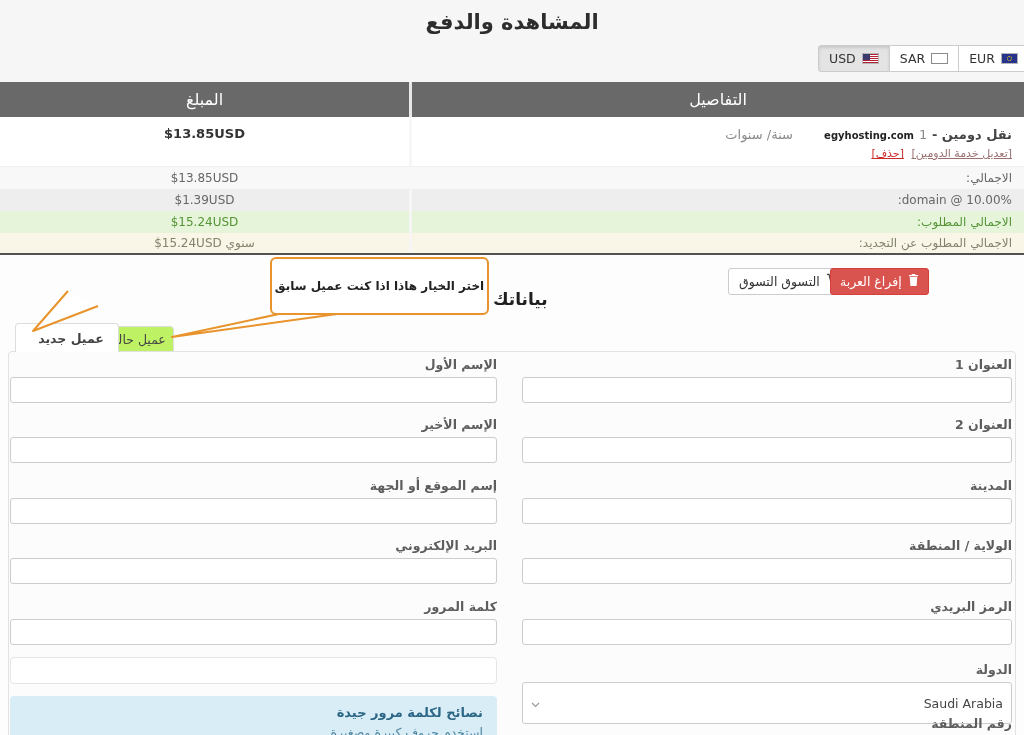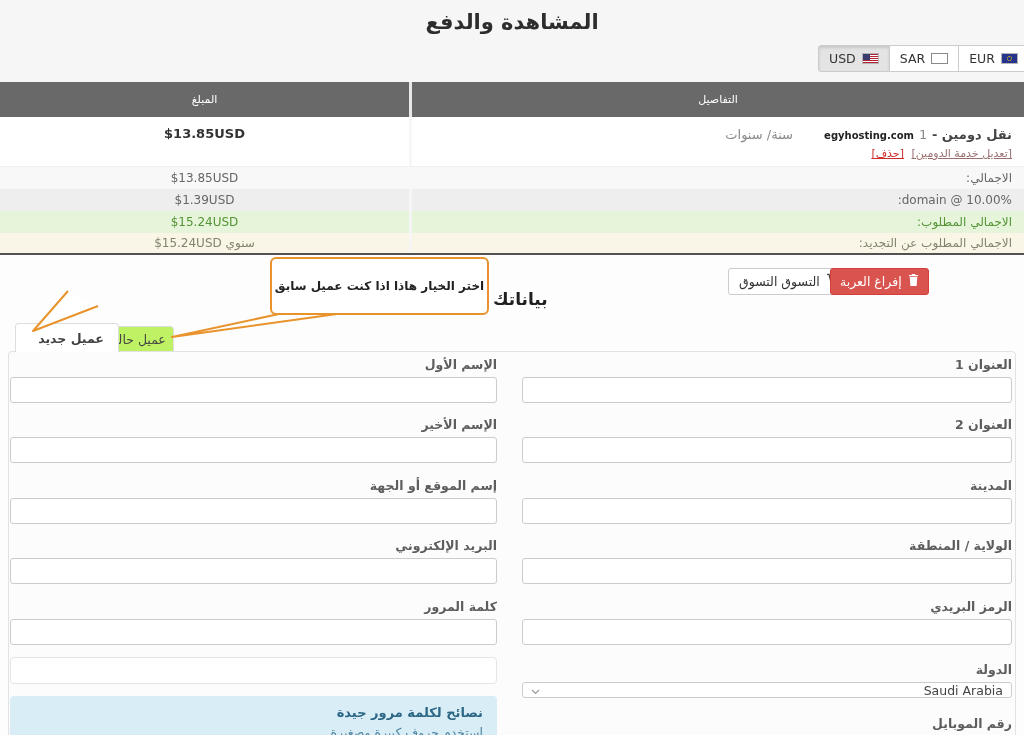--- a/index.html
+++ b/index.html
@@ -22,21 +22,21 @@
   .flag-sar{background:#fff;border-color:#8a8a8a;}
   .flag-eur{background:#26348b;}
   .eur-ring{width:5px;height:5px;border:1px dotted #ffd200;border-radius:50%;}
 
   
   .cart-table{position:absolute;top:82px;left:0;right:0;}
   .t-row{display:flex;width:1024px;}
   .cell-details{width:615px;border-left:3px solid rgba(246,246,246,.9);}
   .cell-amount{width:409px;text-align:center;}
   .t-head{height:35px;background:#696969;color:#fff;}
-  .t-head .cell-details,.t-head .cell-amount{display:flex;align-items:center;justify-content:center;font-size:11px;}
+  .t-head .cell-details,.t-head .cell-amount{display:flex;align-items:center;justify-content:center;font-size:16px;}
   .t-item{height:50px;background:#fff;border-bottom:1px solid #f0f0f0;}
   .t-item .cell-details{padding:7px 12px 0 0;}
   .item-name{font-weight:bold;font-size:13px;color:#444;}
   .item-domain{font-size:10px;font-weight:bold;color:#222;direction:ltr;unicode-bidi:embed;margin-left:27px;}
   .item-duration{font-size:13px;color:#8a8a8a;}
   .item-links{font-size:11px;margin-top:4px;}
   .link-edit{color:#9a7070;text-decoration:underline;cursor:pointer;}
   .link-del{color:#cc2b2b;text-decoration:underline;cursor:pointer;margin-right:4px;}
   .t-item .cell-amount{padding-top:9px;font-weight:bold;font-size:13px;color:#333;}
   .t-sum{height:22px;font-size:12px;color:#666;align-items:center;}
@@ -70,21 +70,21 @@
   .form-panel{position:absolute;left:8px;right:8px;top:351px;height:430px;background:#fcfcfc;border:1px solid #e2e2e2;border-radius:4px;}
 
   
   .field{position:absolute;}
   .fr{right:12px;width:490px;}
   .fl{left:10px;width:487px;}
   .r1{top:357px;} .r2{top:417px;} .r3{top:478px;} .r4{top:538px;} .r5{top:599px;} .r6{top:662px;} .r7{top:716px;}
   .field label{display:block;font-size:12.5px;font-weight:bold;color:#5d5d5d;margin-bottom:5px;text-align:right;}
   .field input{width:100%;height:26px;border:1px solid #ccc;border-radius:3px;background:#fff;padding:0 8px;
                font-size:13px;font-family:inherit;}
-  .select-box{height:16px;border:1px solid #ccc;border-radius:3px;background:#fff;display:flex;align-items:center;
+  .select-box{height:42px;border:1px solid #ccc;border-radius:3px;background:#fff;display:flex;align-items:center;
               justify-content:space-between;padding:0 8px;font-size:12.5px;color:#444;cursor:pointer;}
 
   .strength-panel{position:absolute;left:10px;top:657px;width:487px;height:27px;background:#fff;border:1px solid #e5e5e5;border-radius:4px;}
   .tips-box{position:absolute;left:10px;top:696px;width:487px;height:70px;background:#d9edf7;border-radius:4px;padding:9px 14px;}
   .tips-title{font-weight:bold;font-size:13px;color:#2c6786;text-align:right;}
   .tips-line{font-size:12.5px;margin-top:5px;color:#4e86a0;text-align:right;}
 </style>
 </head>
 <body>
 
@@ -207,21 +207,21 @@
     <div class="select-box">
       <span>Saudi Arabia</span>
       <span>
         <svg width="9" height="6" viewBox="0 0 9 6">
             <path d="M1 1l3.5 3.5L8 1" fill="none" stroke="#999" stroke-width="1.2"></path>
           </svg>
       </span>
     </div>
   </div>
   <div class="field fr r7">
-    <label>رقم الموبايل</label>
+    <label>رقم المنطقة</label>
   </div>
 
   <div class="field fl r1">
     <label>الإسم الأول</label>
     <input type="text" style="">
   </div>
   <div class="field fl r2">
     <label>الإسم الأخير</label>
     <input type="text" style="">
   </div>

